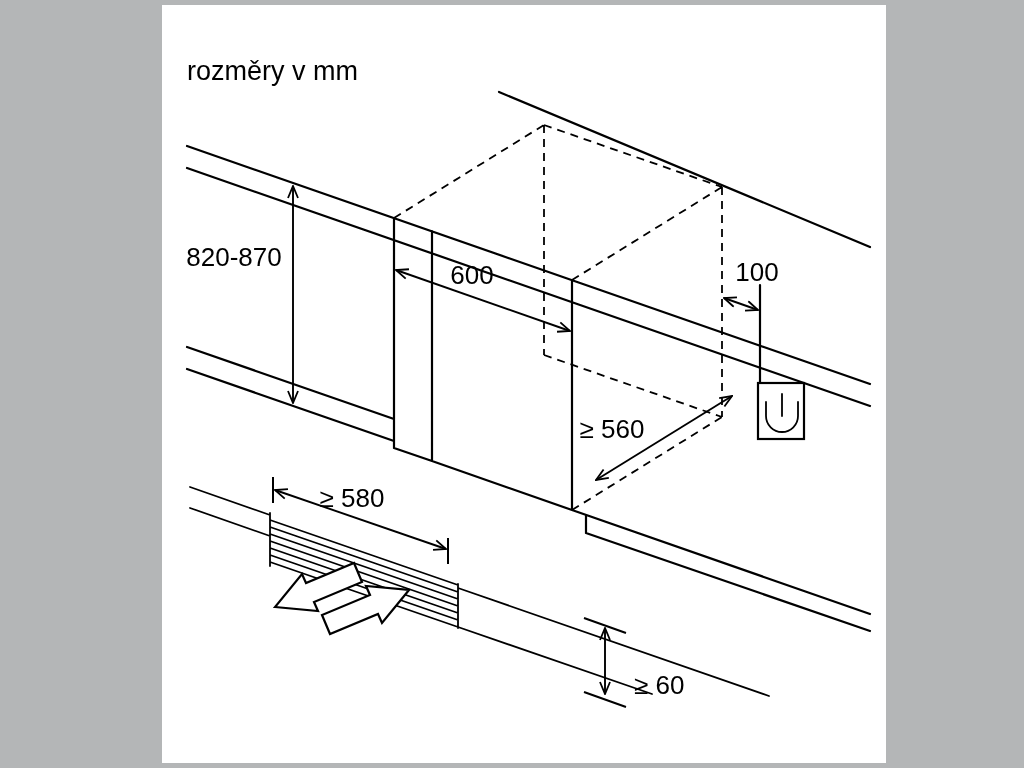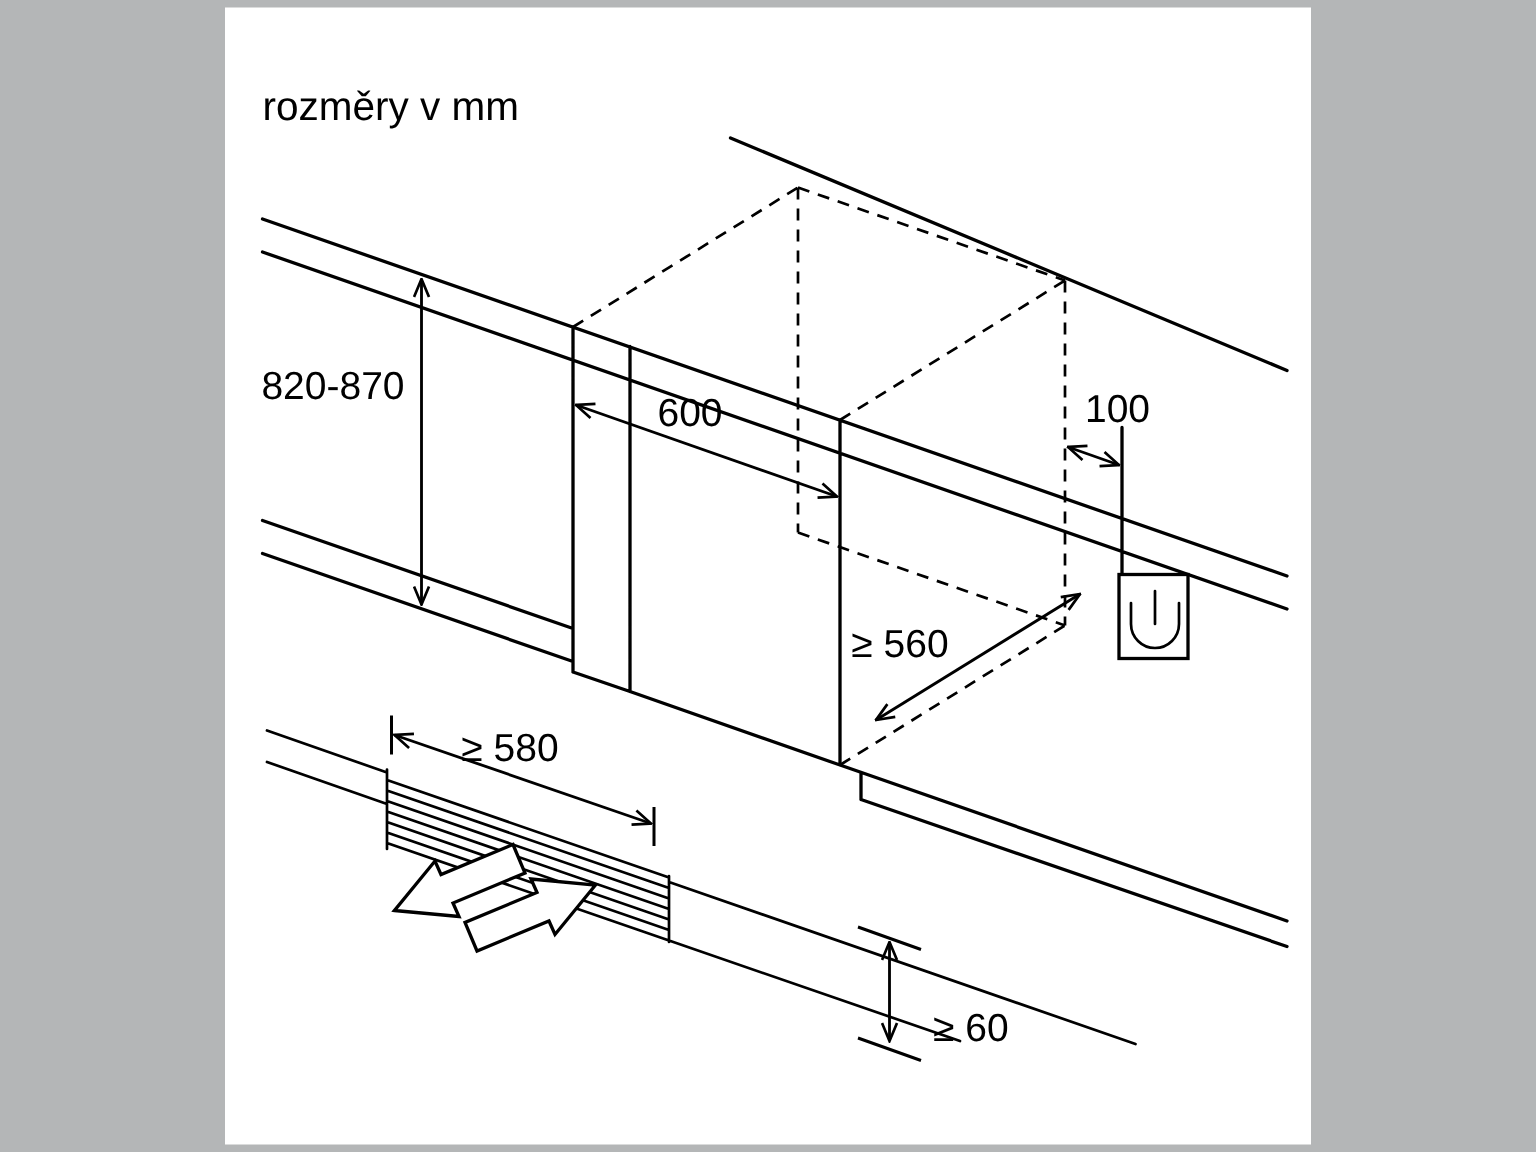--- a/index.html
+++ b/index.html
@@ -1,18 +1,18 @@
 <!DOCTYPE html>
 <html><head>
 <meta charset="utf-8">
 <style>
   html,body { margin:0; padding:0; }
   body { width:1024px; height:768px; overflow:hidden; background:#b4b6b7;
          font-family:"Liberation Sans", sans-serif; }
-  #stage { position:relative; width:824px; height:768px; }
+  #stage { position:relative; width:824px; height:768px;margin-left:12px; }
   svg { display:block; }
   .ln   { stroke:#000; stroke-width:2.2; fill:none; stroke-linecap:round; }
   .thin { stroke:#000; stroke-width:1.8; fill:none; stroke-linecap:round; }
   .dash { stroke:#000; stroke-width:1.8; fill:none; stroke-dasharray:8 6; }
   .dim  { stroke:#000; stroke-width:1.9; fill:none; }
   .tick { stroke:#000; stroke-width:2; fill:none; }
   .lbl  { font:26px "Liberation Sans", sans-serif; fill:#000; }
   .title{ font:27px "Liberation Sans", sans-serif; fill:#000; }
   .blockarrow { fill:#fff; stroke:#000; stroke-width:2.2; stroke-linejoin:miter; }
   .socket-box { fill:#fff; stroke:#000; stroke-width:2.2; }

